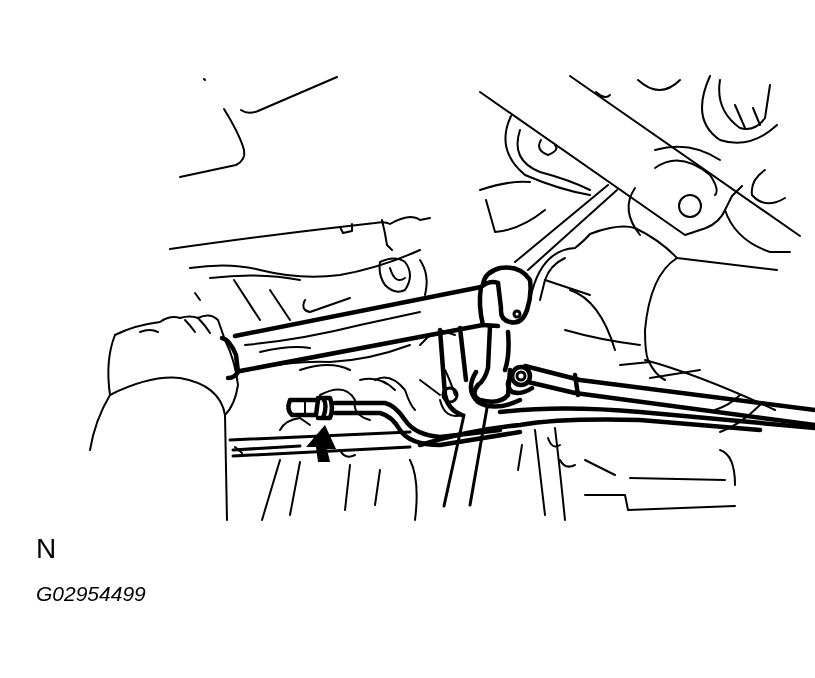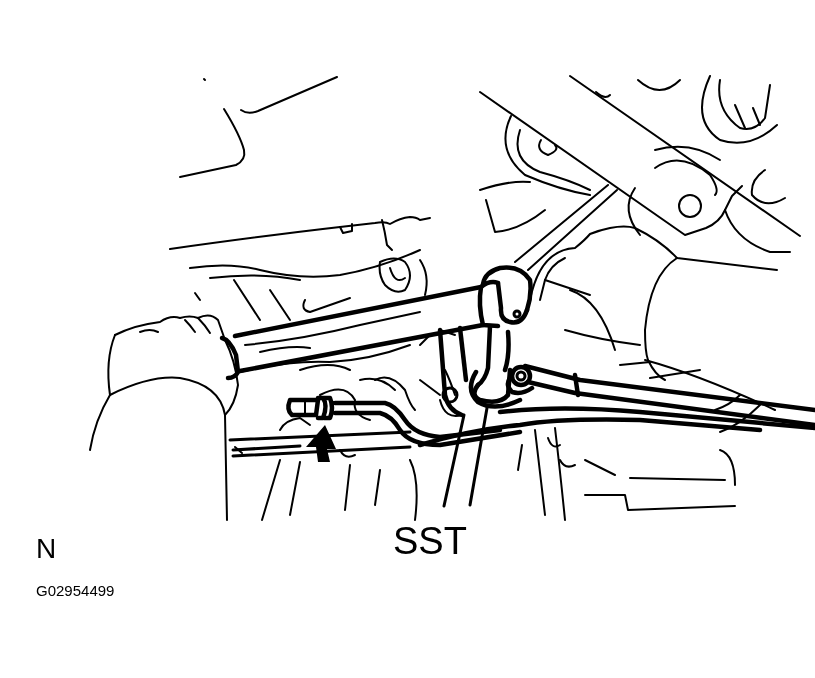--- a/index.html
+++ b/index.html
@@ -7,21 +7,21 @@
     .canvas { position: absolute; left: 0; top: 0; width: 815px; height: 678px; }
     .label {
       position: absolute;
       font-family: "Liberation Sans", "DejaVu Sans", sans-serif;
       color: #000000;
       line-height: 1;
       white-space: nowrap;
     }
     .label-sst { left: 393px; top: 522px; font-size: 38px; letter-spacing: 0px; }
     .label-n { left: 36px; top: 535px; font-size: 28px; }
-    .label-id { left: 36px; top: 583px; font-size: 15px; }
+    .label-id { left: 36px; top: 583px; font-size: 21px; font-style: italic; }
     svg .thin { stroke: #000; stroke-width: 2; fill: none; stroke-linecap: round; stroke-linejoin: round; }
     svg .med { stroke: #000; stroke-width: 3; fill: none; stroke-linecap: round; stroke-linejoin: round; }
     svg .thick { stroke: #000; stroke-width: 4.5; fill: none; stroke-linecap: round; stroke-linejoin: round; }
   </style>
 </head>
 <body>
 
 <div class="canvas">
   <svg width="815" height="678" viewBox="0 0 815 678" xmlns="http://www.w3.org/2000/svg">
 
@@ -183,16 +183,15 @@
       <path class="thin" d="M185 320 Q190 325 195 332"></path>
       <path class="thin" d="M198 318 Q205 325 210 333"></path>
       <path class="thin" d="M115 335 Q105 360 110 395"></path>
       <path class="thin" d="M110 395 Q150 375 180 378 Q220 385 225 415"></path>
       <path class="thin" d="M225 340 Q235 360 238 385 Q235 405 225 415 L227 520"></path>
       <path class="thin" d="M110 395 Q95 420 90 450"></path>
       <path class="thin" d="M195 293 L200 300"></path>
     </g>
   </svg>
 
-  <div class="label label-sst">SST</div>
   <div class="label label-n">N</div>
   <div class="label label-id">G02954499</div>
 </div>
 
 </body></html>

